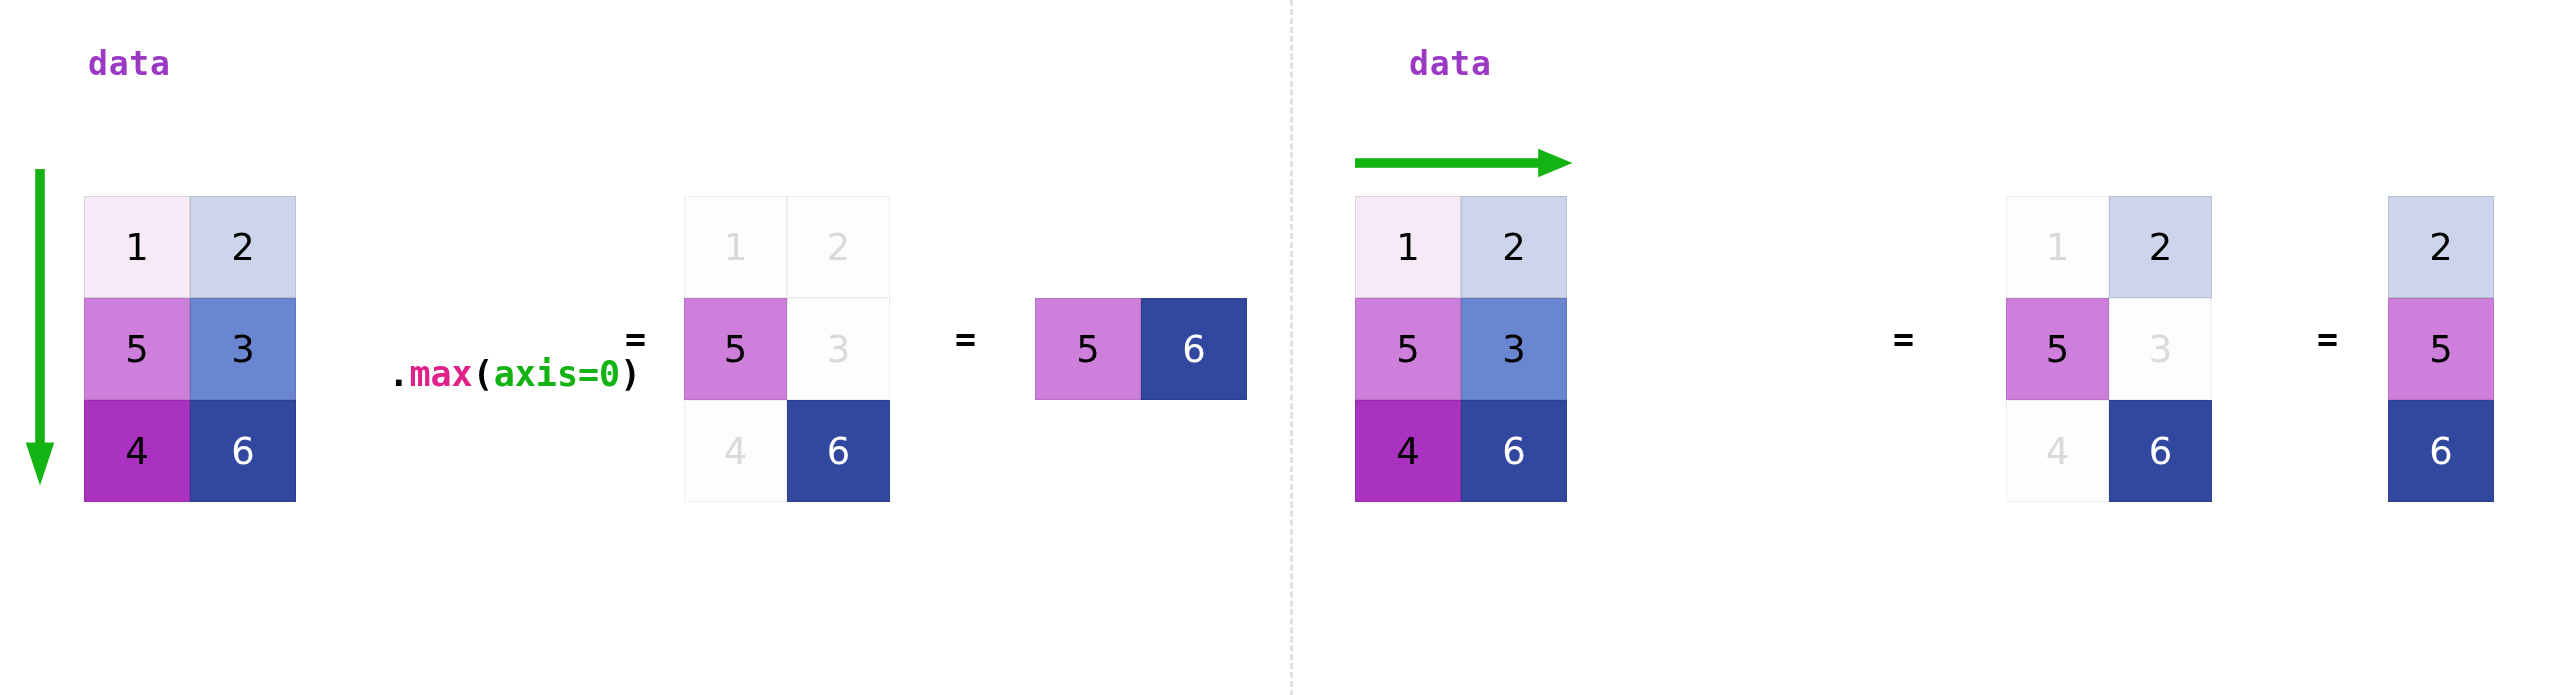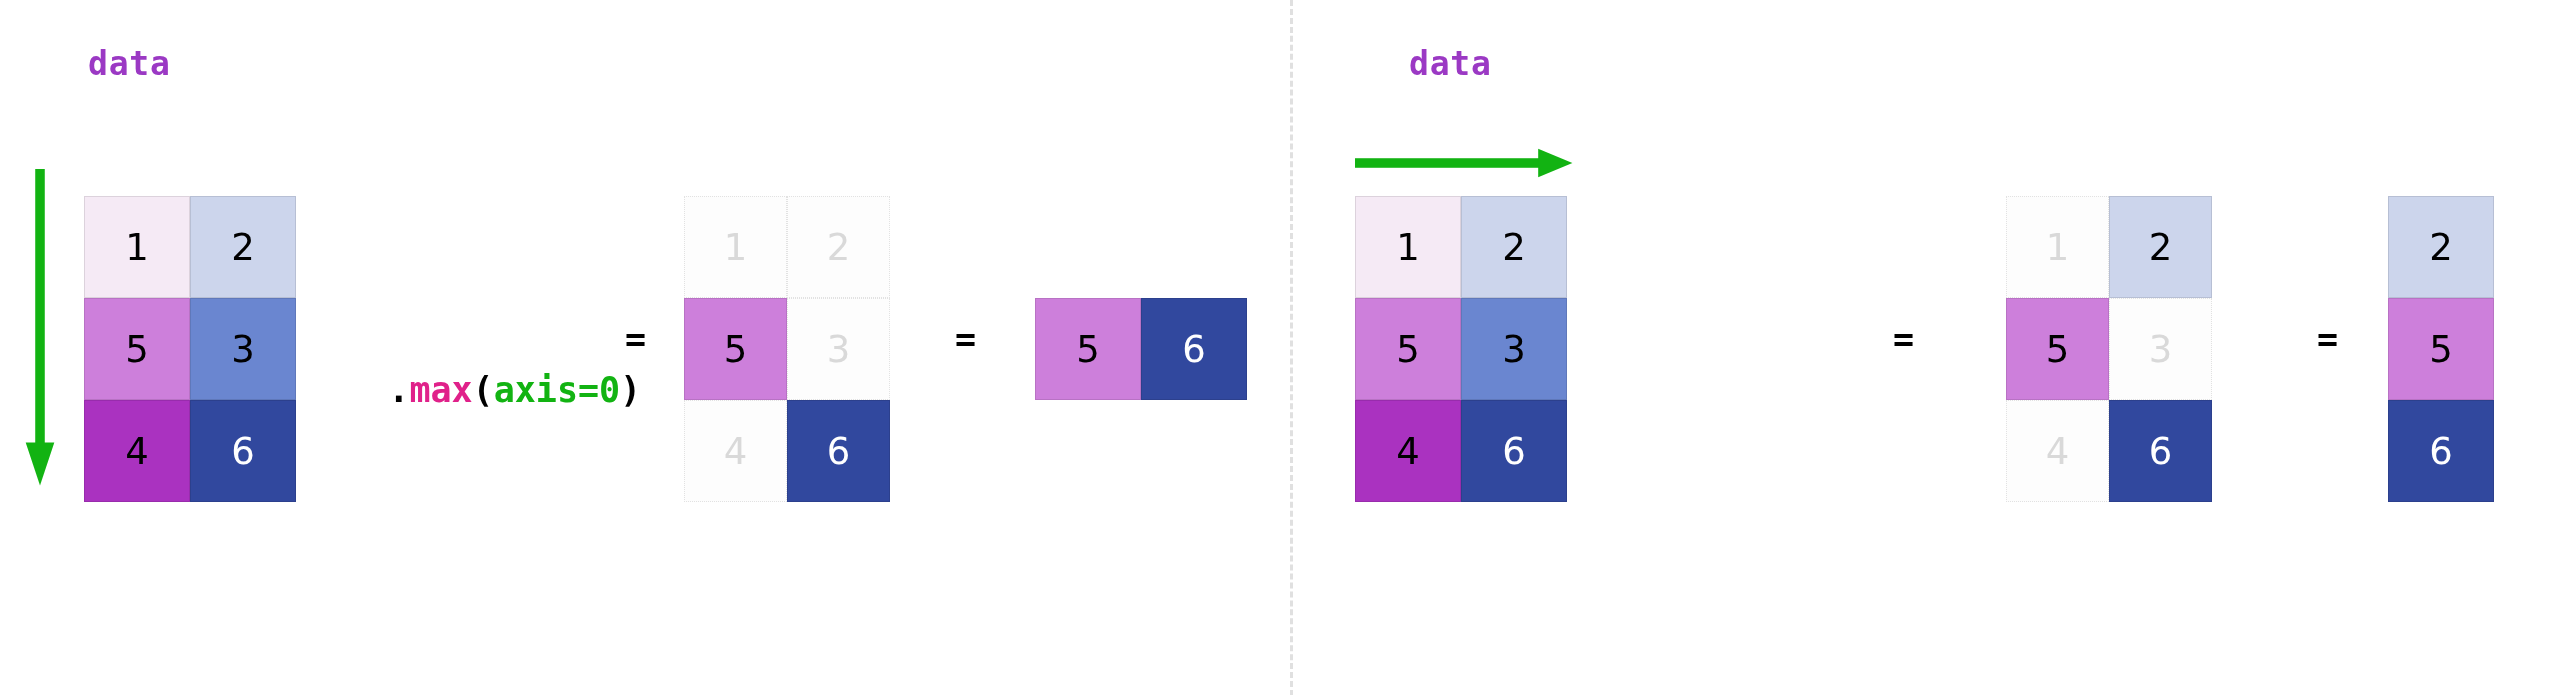--- a/index.html
+++ b/index.html
@@ -116,21 +116,21 @@
 
   <div class="matrix" id="m0-source" style="left:84px; top:196px; grid-template-columns:106px 106px; grid-template-rows:102px 102px 102px;">
       <div class="cell solid" style="background: rgb(245, 234, 245); color: rgb(0, 0, 0);">1</div>
       <div class="cell solid" style="background: rgb(204, 213, 236); color: rgb(0, 0, 0);">2</div>
       <div class="cell solid" style="background: rgb(205, 127, 219); color: rgb(0, 0, 0);">5</div>
       <div class="cell solid" style="background: rgb(106, 134, 208); color: rgb(0, 0, 0);">3</div>
       <div class="cell solid" style="background: rgb(170, 50, 192); color: rgb(0, 0, 0);">4</div>
       <div class="cell solid white-text" style="background: rgb(49, 72, 158); color: rgb(255, 255, 255);">6</div>
     </div>
 
-  <div class="expr" style="left:304px; top:338px;">
+  <div class="expr" style="left:304px; top:322px;">
     <span class="tok-punct">.</span><span class="tok-method">max</span><span class="tok-punct">(</span><span class="tok-kwarg">axis=0</span><span class="tok-punct">)</span>
   </div>
 
   <div class="eq-sign" style="left:625px; top:322px;">=</div>
 
   <div class="matrix" id="m0-highlight" style="left:684px; top:196px; grid-template-columns:103px 103px; grid-template-rows:102px 102px 102px;">
       <div class="cell faded">1</div>
       <div class="cell faded">2</div>
       <div class="cell solid" style="background: rgb(205, 127, 219); color: rgb(0, 0, 0);">5</div>
       <div class="cell faded">3</div>

